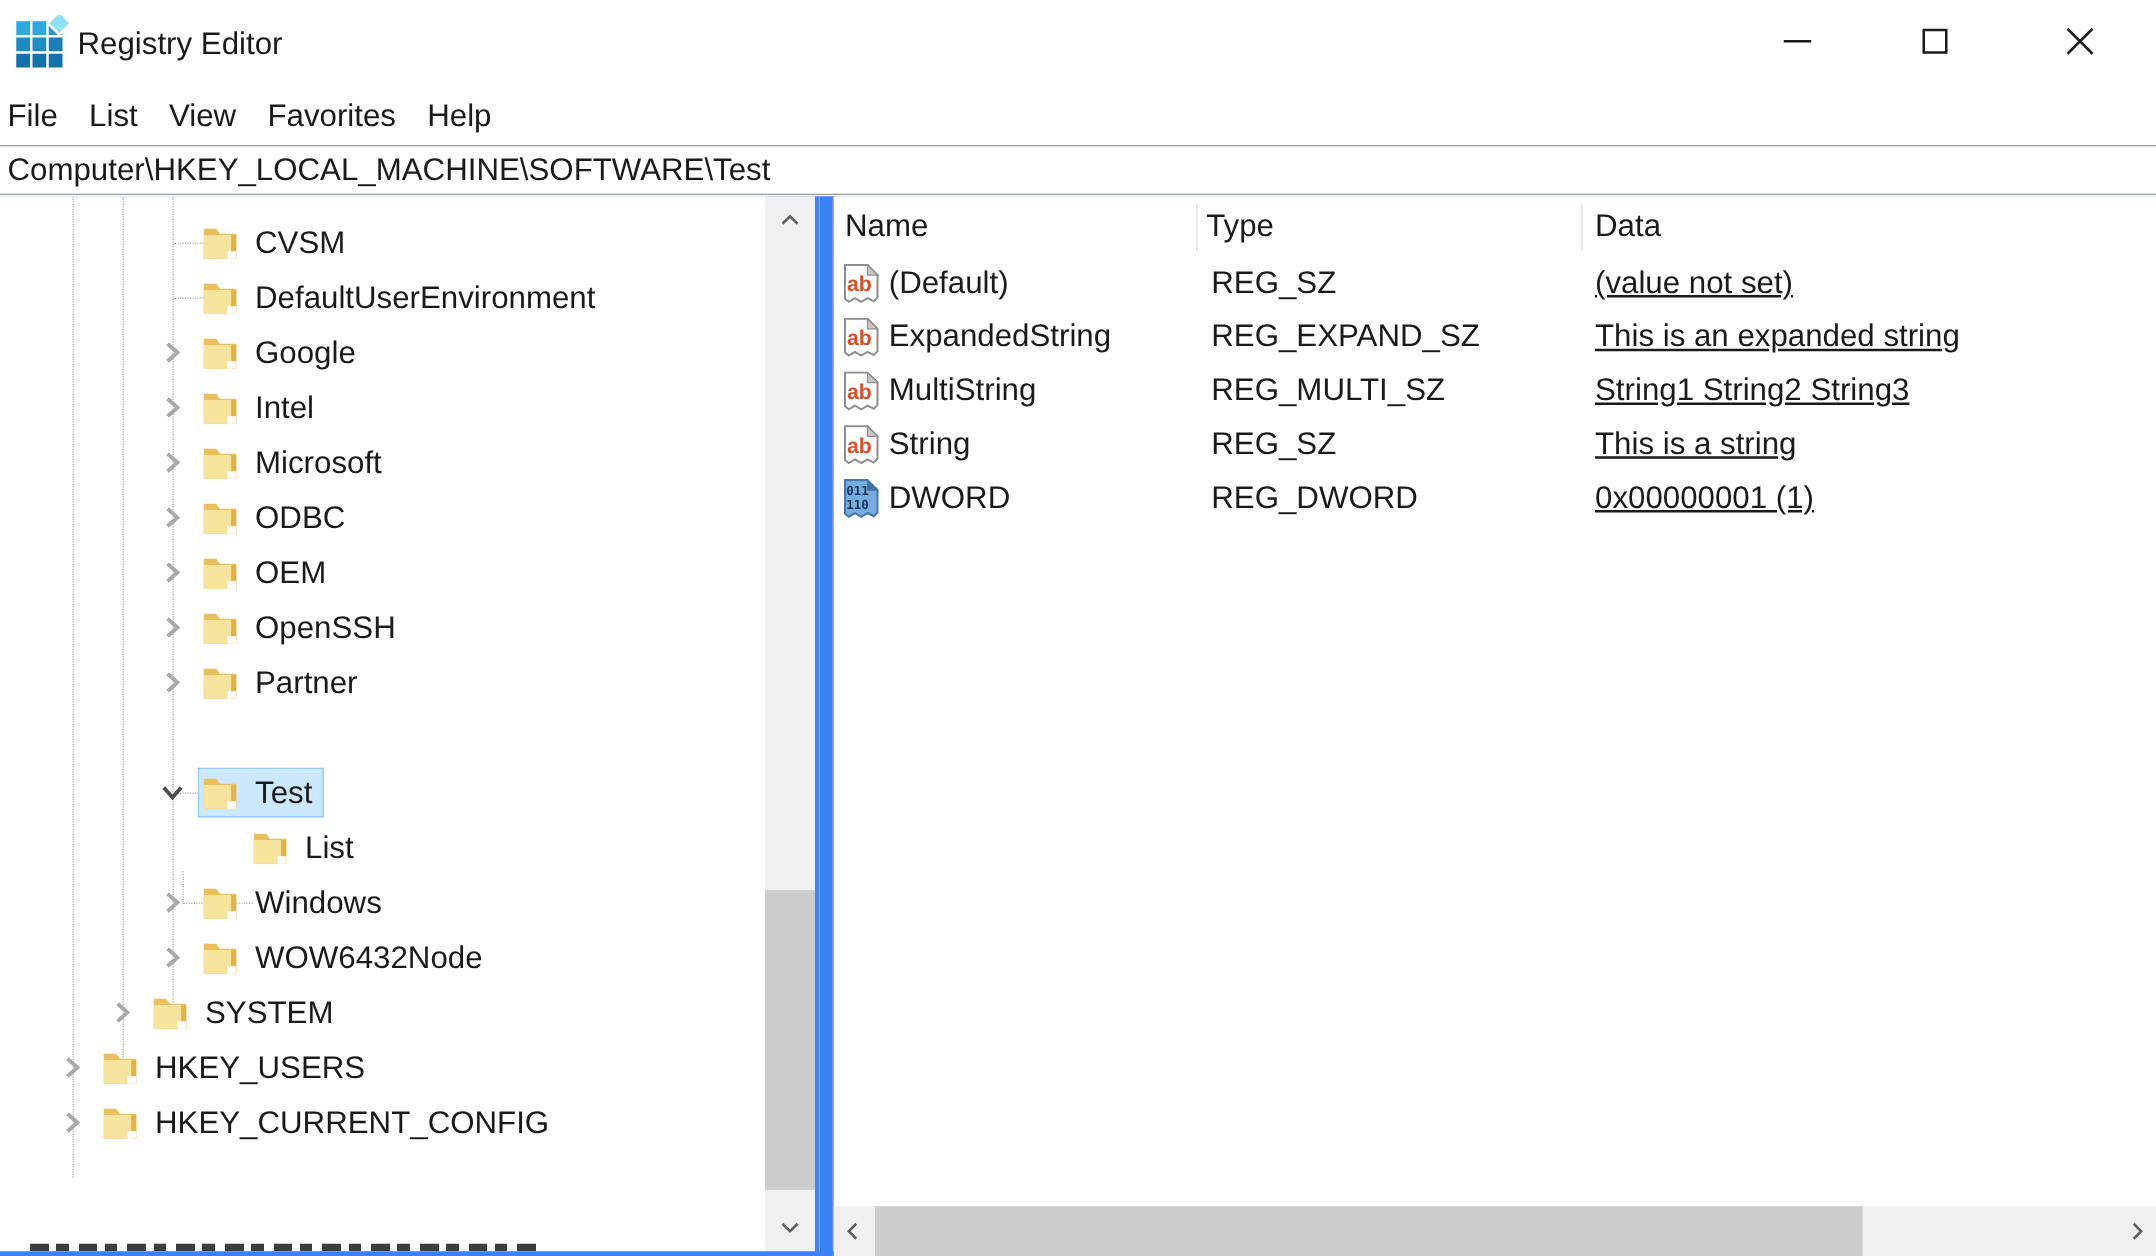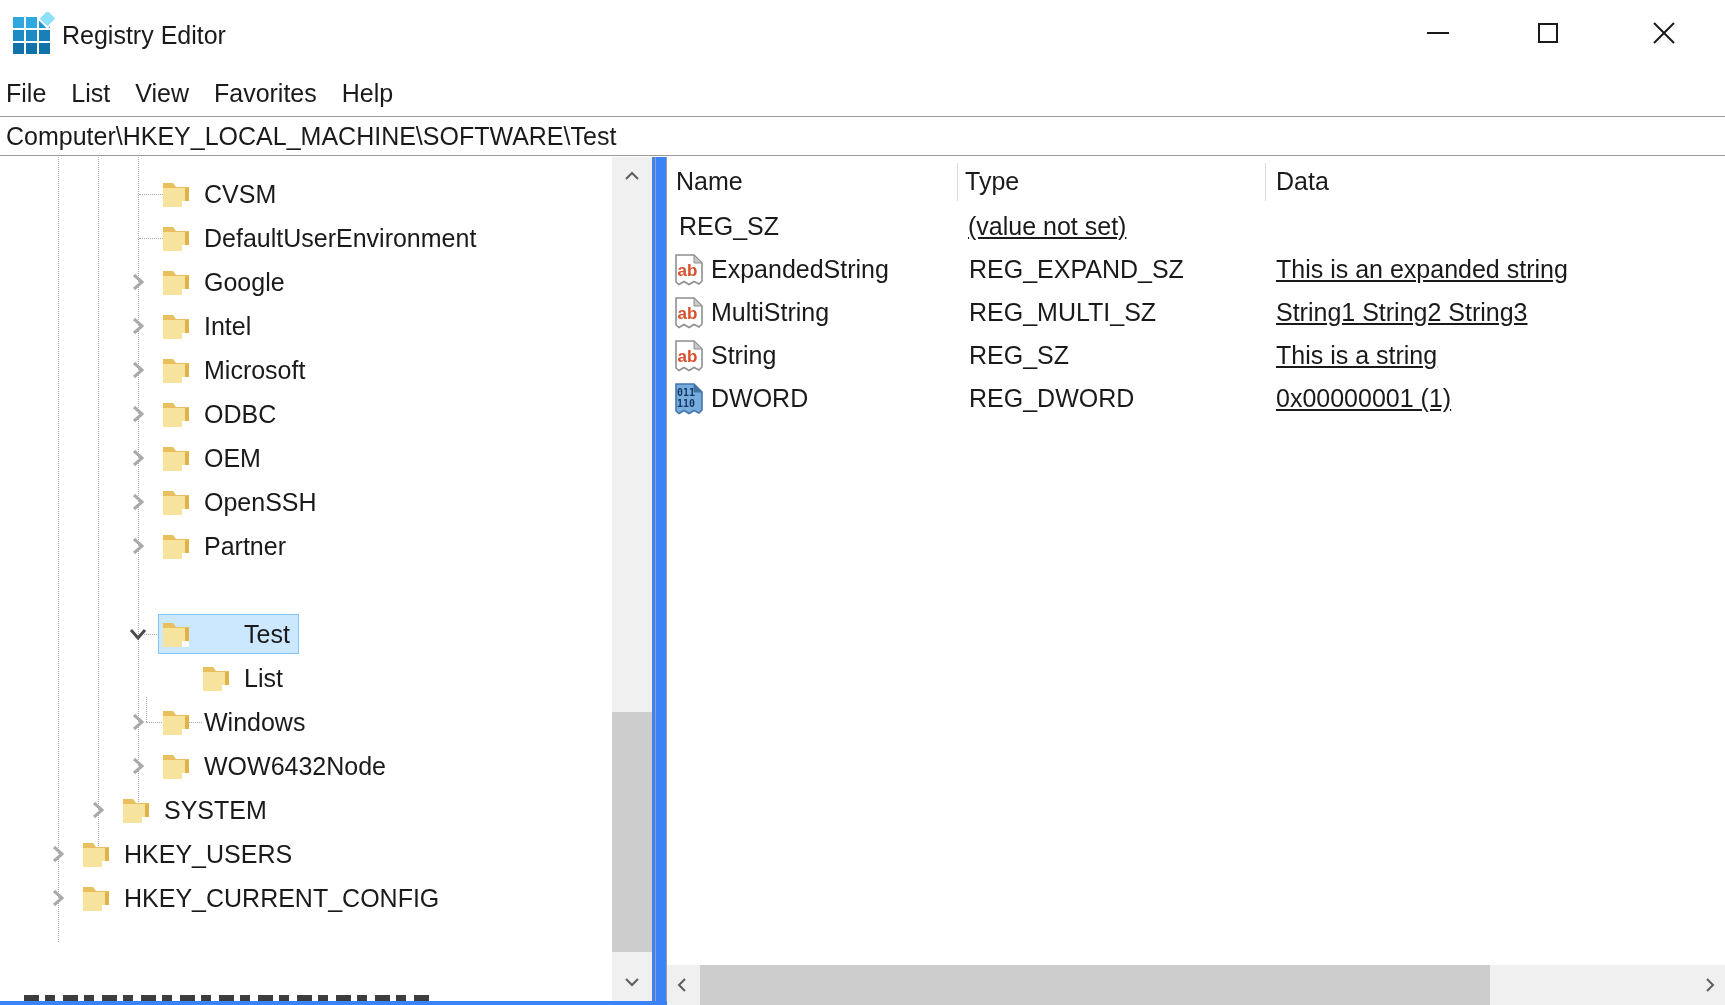--- a/index.html
+++ b/index.html
@@ -32,21 +32,21 @@
   
   .tree-pane { position:absolute; left:0; top:0; width:612px; height:844px; overflow:hidden; background:#fff; }
   .guide-v { position:absolute; width:0; border-left:1px dotted #a9a9a9; }
   .guide-h { position:absolute; height:0; border-top:1px dotted #a9a9a9; }
   .tree-rows { position:absolute; left:0; top:15px; width:100%; }
   .trow { height:44px; display:flex; align-items:center; font-size:25px; white-space:nowrap; }
   .trow.lvl0 { padding-left:38px; } .trow.lvl1 { padding-left:78px;text-align:center; }
   .trow.lvl2 { padding-left:118px; } .trow.lvl3 { padding-left:158px; }
   .chev { width:40px; height:24px; display:flex; align-items:center; justify-content:center; flex:0 0 40px; }
   .row-content { display:flex; align-items:center; padding:5px 9px 5px 4px; }
-  .row-content.selected { background:#cce8ff; box-shadow:inset 0 0 0 1px #86c5f7;gap:40px; }
+  .row-content.selected { background:#cce8ff; box-shadow:inset 0 0 0 1px #86c5f7; }
   .folder-svg { margin-right:14px; flex:0 0 auto; }
   .clipped-marks { position:absolute; left:24px; top:838px; width:408px; height:6px;
     background:repeating-linear-gradient(90deg,#3d3d3d 0 15px,transparent 15px 21px,#3d3d3d 21px 31px,transparent 31px 39px); }
 
   
   .vscroll { position:absolute; left:612px; top:0; width:40px; height:844px; background:#f0f0f0; }
   .vscroll .arrow { position:absolute; left:0; width:40px; height:38px; display:flex;
                     align-items:center; justify-content:center; }
   .vscroll .arrow.up { top:0; } .vscroll .arrow.down { bottom:0; }
   .vscroll .thumb { position:absolute; left:0; top:555px; width:40px; height:240px; background:#cdcdcd; }
@@ -401,20 +401,26 @@
   <div class="right-pane">
     <div class="list-header">
       <span class="hcell name">Name</span>
       <span class="hcell type">Type</span>
       <span class="hcell data">Data</span>
       <span class="hdr-div" style="left:290px;"></span>
       <span class="hdr-div" style="left:598px;"></span>
     </div>
 
     <div class="lrow">
+      <span class="lcell-name">
+          <svg class="vicon" width="30" height="32">
+            <use href="#i-abdoc"></use>
+          </svg>
+          <span>(Default)</span>
+        </span>
       <span class="lcell-type">REG_SZ</span>
       <span class="lcell-data">(value not set)</span>
     </div>
     <div class="lrow">
       <span class="lcell-name">
           <svg class="vicon" width="30" height="32">
             <use href="#i-abdoc"></use>
           </svg>
           <span>ExpandedString</span>
         </span>

